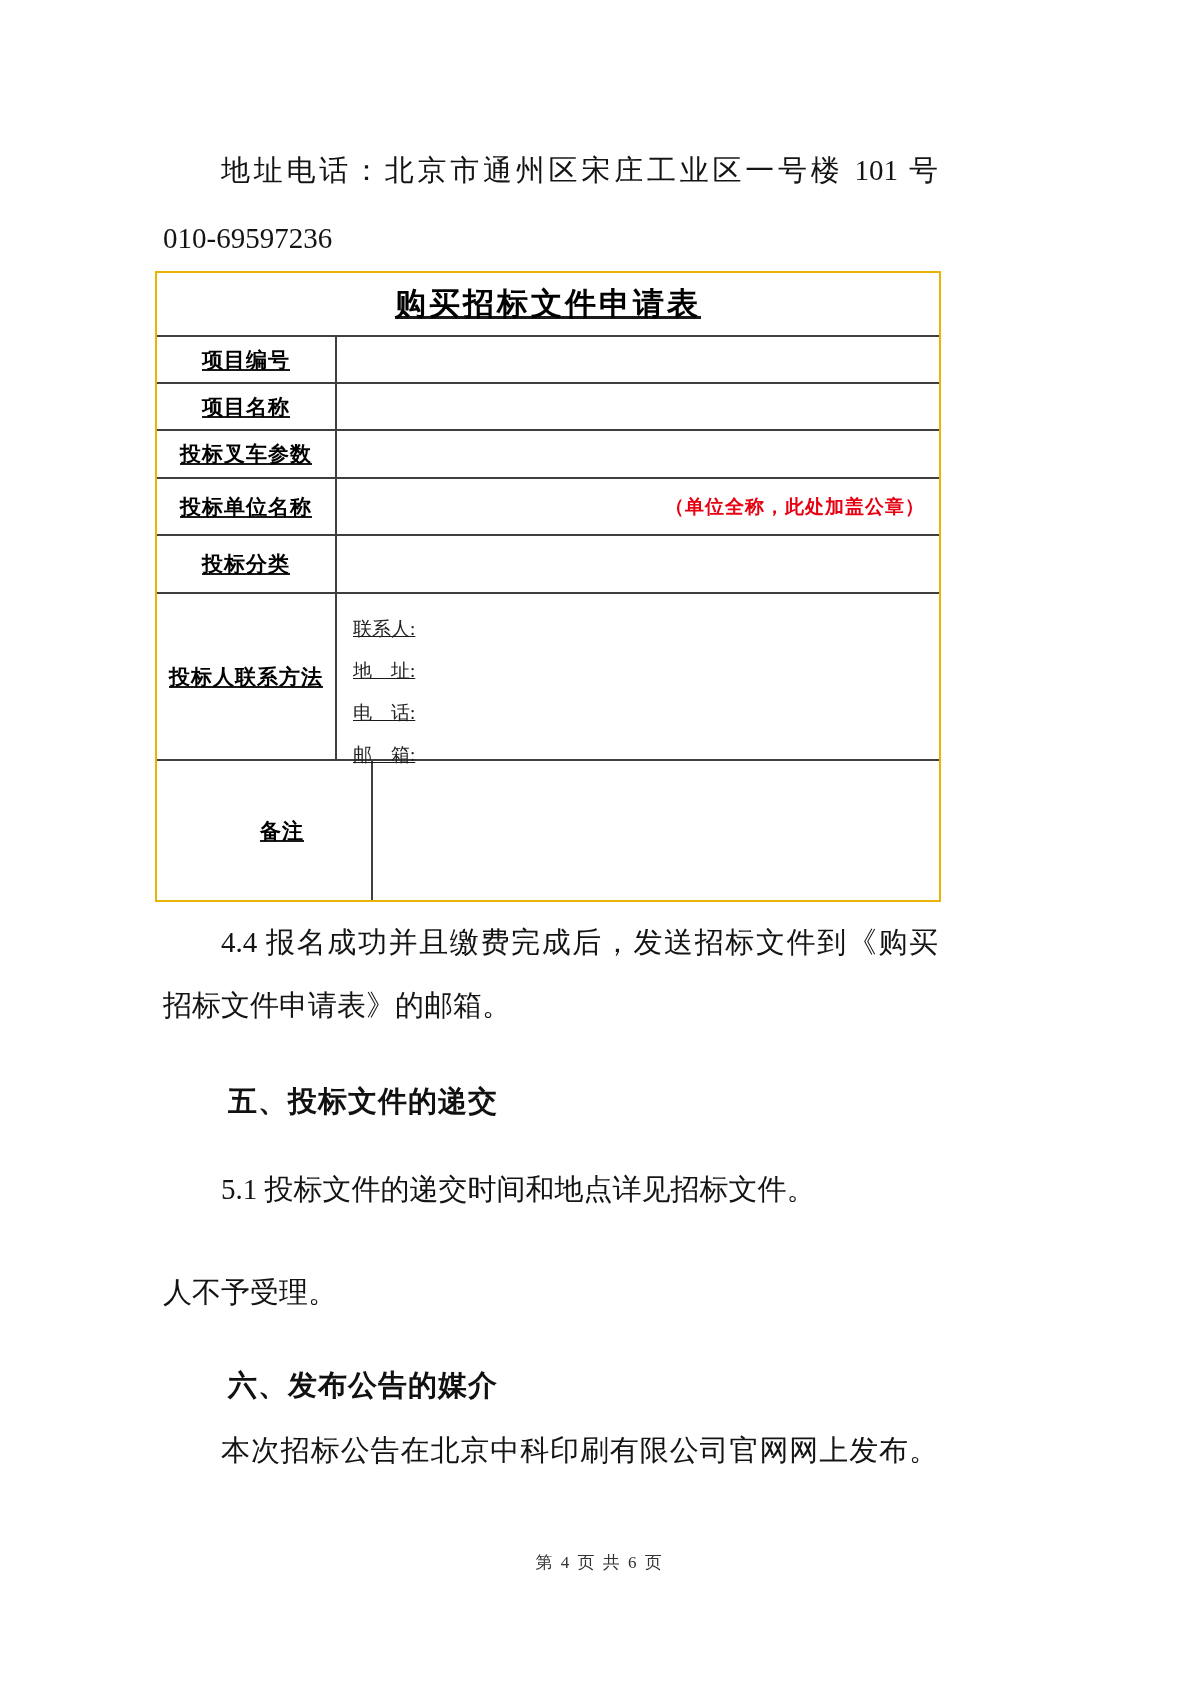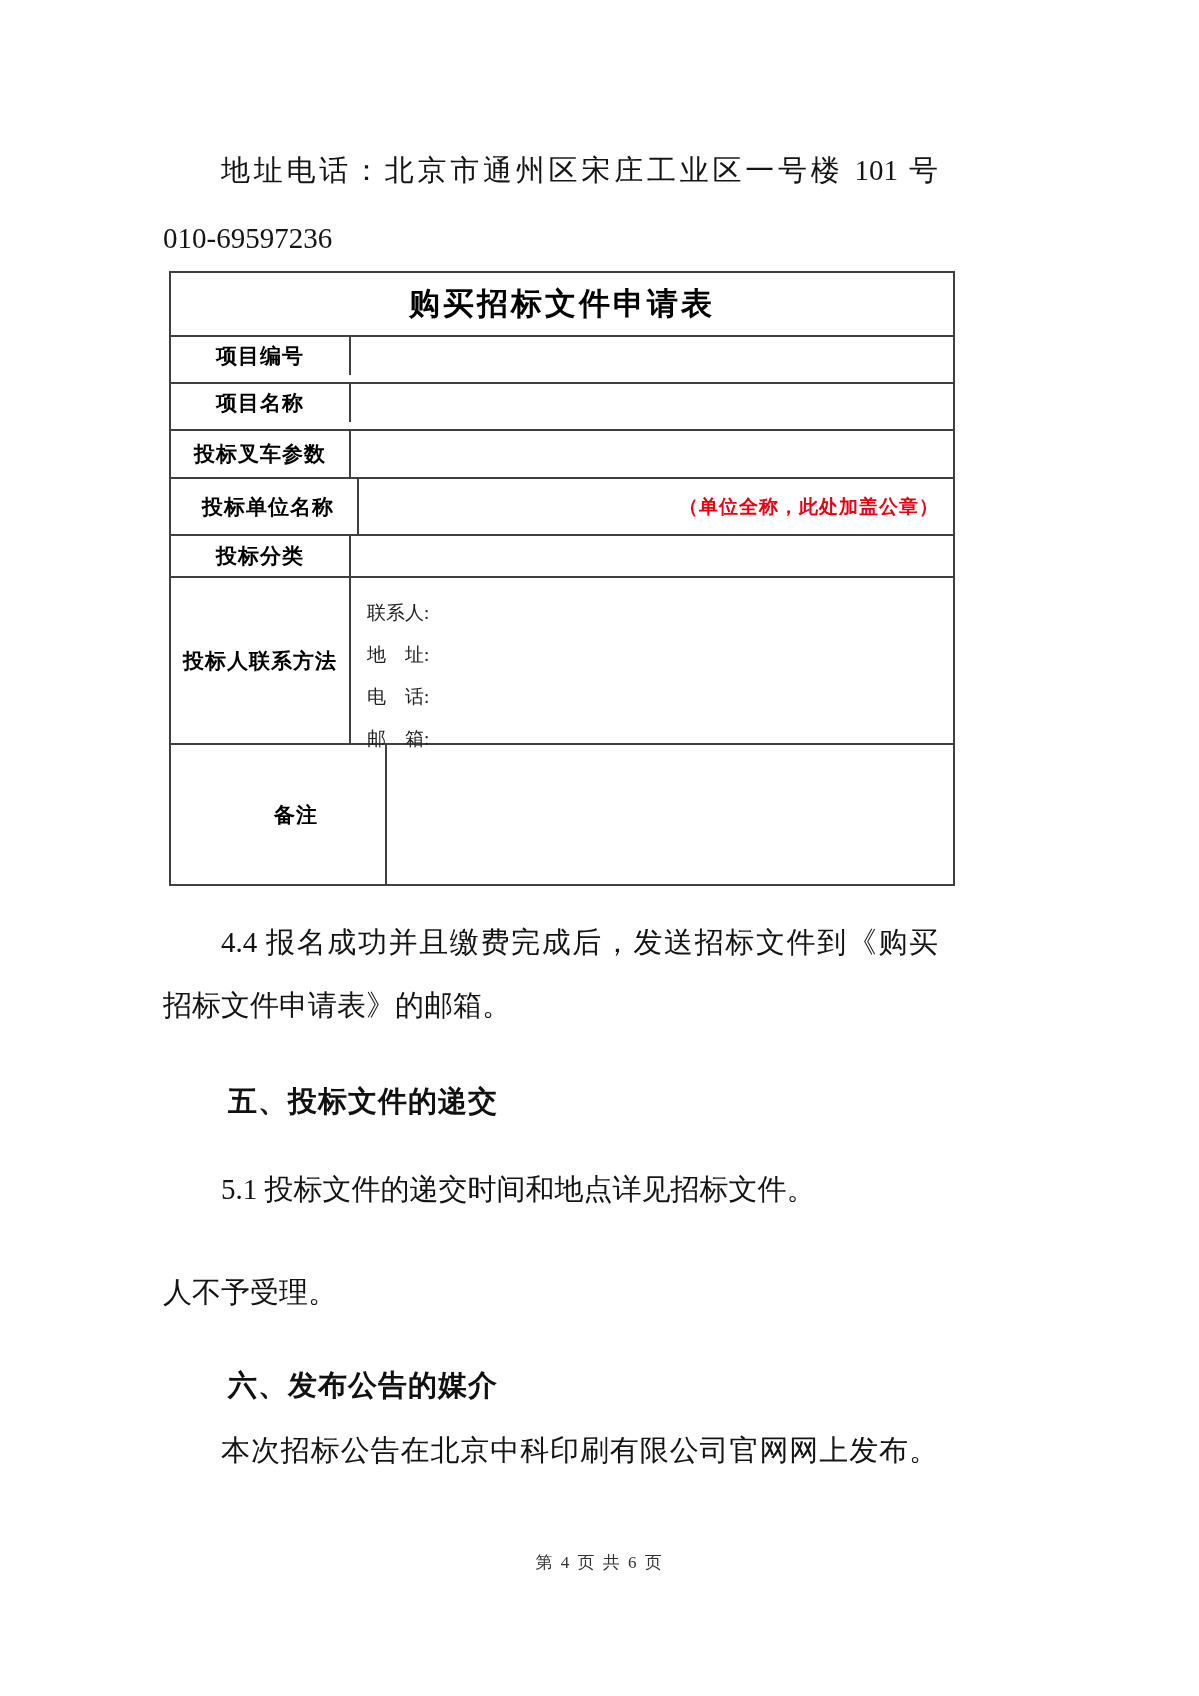--- a/index.html
+++ b/index.html
@@ -17,43 +17,44 @@
   .stretch { text-align:justify; text-align-last:justify; }
   .indent  { text-indent:58px; }
   .heading {
     position:absolute; left:228px;
     font-family:Liberation Mono, monospace; font-weight:bold;
     font-size:29px; color:#111; letter-spacing:1px;
   }
 
   
   .form-table {
-    position:absolute; left:169px; top:271px; width:786px;
-    border:2px solid #404040; box-sizing:border-box;
+    position:absolute; left:155px; top:271px; width:786px;
+    border:2px solid #eab308; box-sizing:border-box;
     background:#fff;
+    text-decoration:underline;
   }
   .t-title {
     height:62px; display:flex; align-items:center; justify-content:center;
     font-family:"Liberation Sans", sans-serif; font-weight:bold;
     font-size:31px; letter-spacing:3px; color:#000;
     border-bottom:2px solid #3f3f3f;
   }
   .t-row { display:flex; border-bottom:2px solid #3f3f3f; box-sizing:border-box; }
   .t-row:last-child { border-bottom:none;padding-left:36px; }
   .t-label {
     width:180px; box-sizing:border-box; padding:4px 10px;
     border-right:2px solid #3f3f3f;
     display:flex; align-items:center; justify-content:center;
     text-align:center;
     font-family:"Liberation Sans", sans-serif; font-weight:bold;
     font-size:21px; line-height:30px; color:#000; letter-spacing:1px;
   }
   .t-value { flex:1; position:relative; box-sizing:border-box; }
-  .h47 { height:47px;flex-direction:column; } .h50 { height:48px; } .h57 { height:57px;padding-left:8px; }
-  .h58 { height:42px; } .h167 { height:167px; } .h139 { height:139px; }
+  .h47 { height:47px; } .h50 { height:48px; } .h57 { height:57px; }
+  .h58 { height:58px; } .h167 { height:167px; } .h139 { height:139px; }
   .stamp-note {
     position:absolute; right:14px; top:50%; transform:translateY(-50%);
     color:#e60012;
     font-family:"Liberation Sans", sans-serif; font-weight:bold;
     font-size:19px; letter-spacing:1px; white-space:nowrap;
   }
   .contact-cell { padding:14px 0 0 16px; }
   .contact-line {
     font-size:19px; line-height:42px; color:#222;
     font-family:"Liberation Serif", serif;

